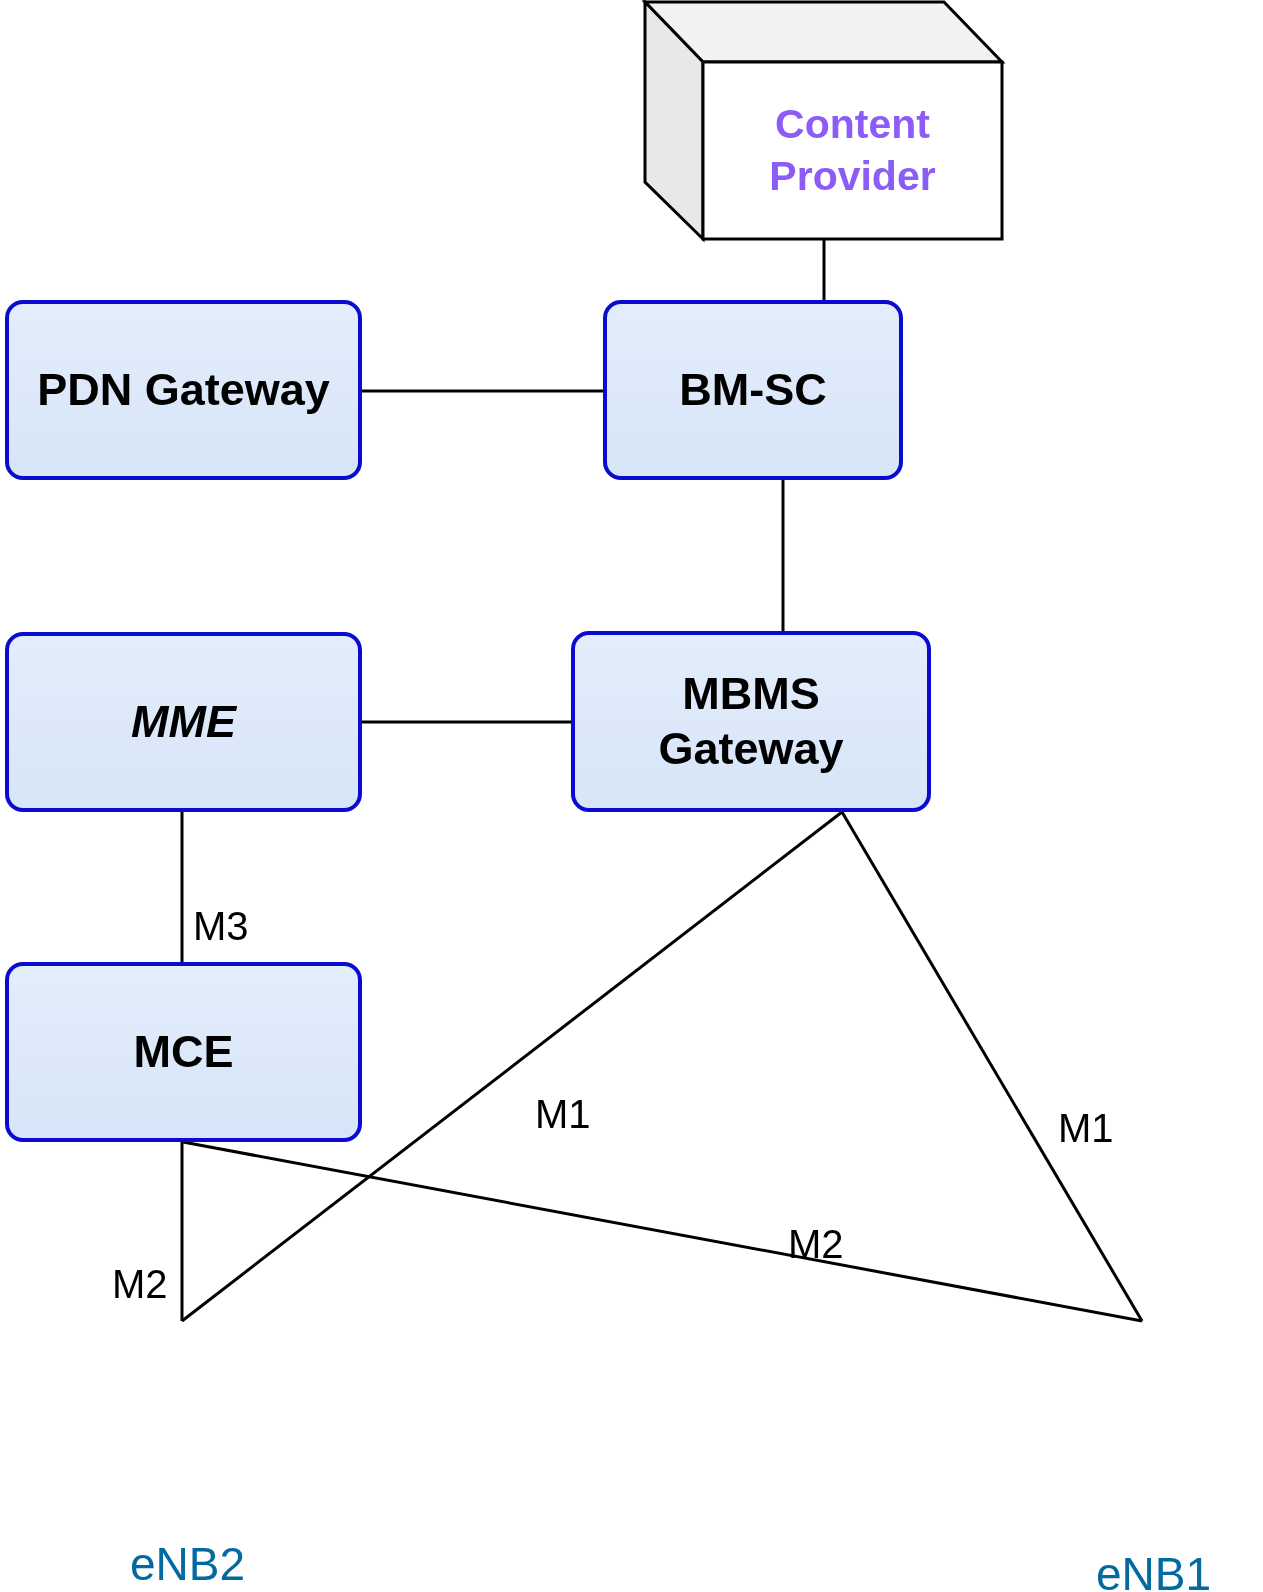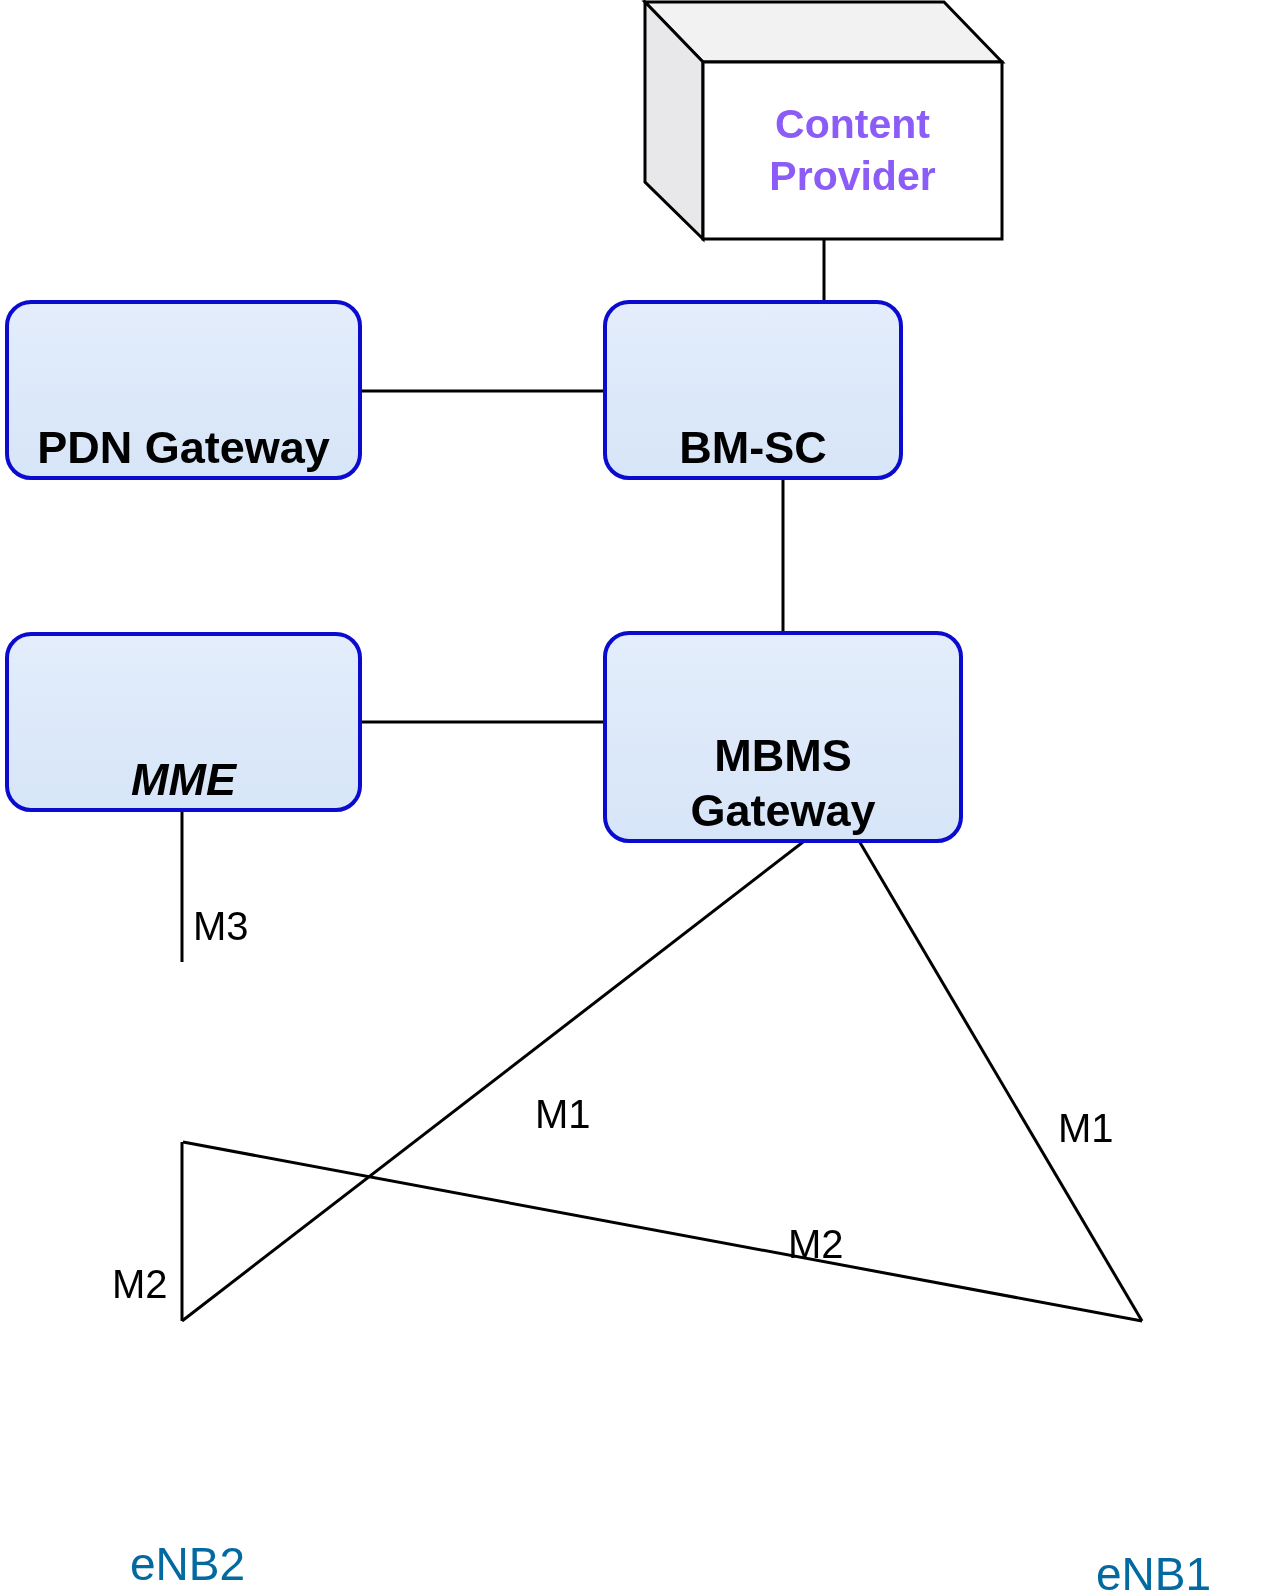--- a/index.html
+++ b/index.html
@@ -19,24 +19,24 @@
     position: absolute;
     left: 0;
     top: 0;
     width: 1263px;
     height: 1592px;
   }
   .node {
     position: absolute;
     box-sizing: border-box;
     border: 4px solid #0b0bd0;
-    border-radius: 26px;
+    border-radius: 18px;
     background: linear-gradient(180deg, #e3edfb 0%, #d7e5f8 100%);
     display: flex;
-    align-items: flex-end;
+    align-items: center;
     justify-content: center;
     text-align: center;
   }
   .node-label {
     font-size: 45px;
     font-weight: bold;
     color: #000000;
     line-height: 1.22;
     white-space: pre-line;
   }
@@ -103,25 +103,28 @@
   </div>
 
   <div class="node" style="left:603px; top:300px; width:300px; height:180px;">
     <span class="node-label">BM-SC</span>
   </div>
 
   <div class="node" style="left:5px; top:632px; width:357px; height:180px;font-style:italic;">
     <span class="node-label">MME</span>
   </div>
 
-  <div class="node" style="left:603px; top:631px; width:360px; height:212px;">
+  <div class="node" style="left:571px; top:631px; width:360px; height:181px;">
     <span class="node-label">MBMS
 Gateway</span>
   </div>
 
+  <div class="node" style="left:5px; top:962px; width:357px; height:180px;">
+    <span class="node-label">MCE</span>
+  </div>
 
   <div class="edge-label" style="left:193px; top:874px;">M3</div>
   <div class="edge-label" style="left:535px; top:1062px;">M1</div>
   <div class="edge-label" style="left:1058px; top:1076px;">M1</div>
   <div class="edge-label" style="left:112px; top:1232px;">M2</div>
   <div class="edge-label" style="left:788px; top:1192px;">M2</div>
 
   <div class="endpoint-label" style="left:130px; top:1537px;">eNB2</div>
   <div class="endpoint-label" style="left:1096px; top:1547px;">eNB1</div>
 

